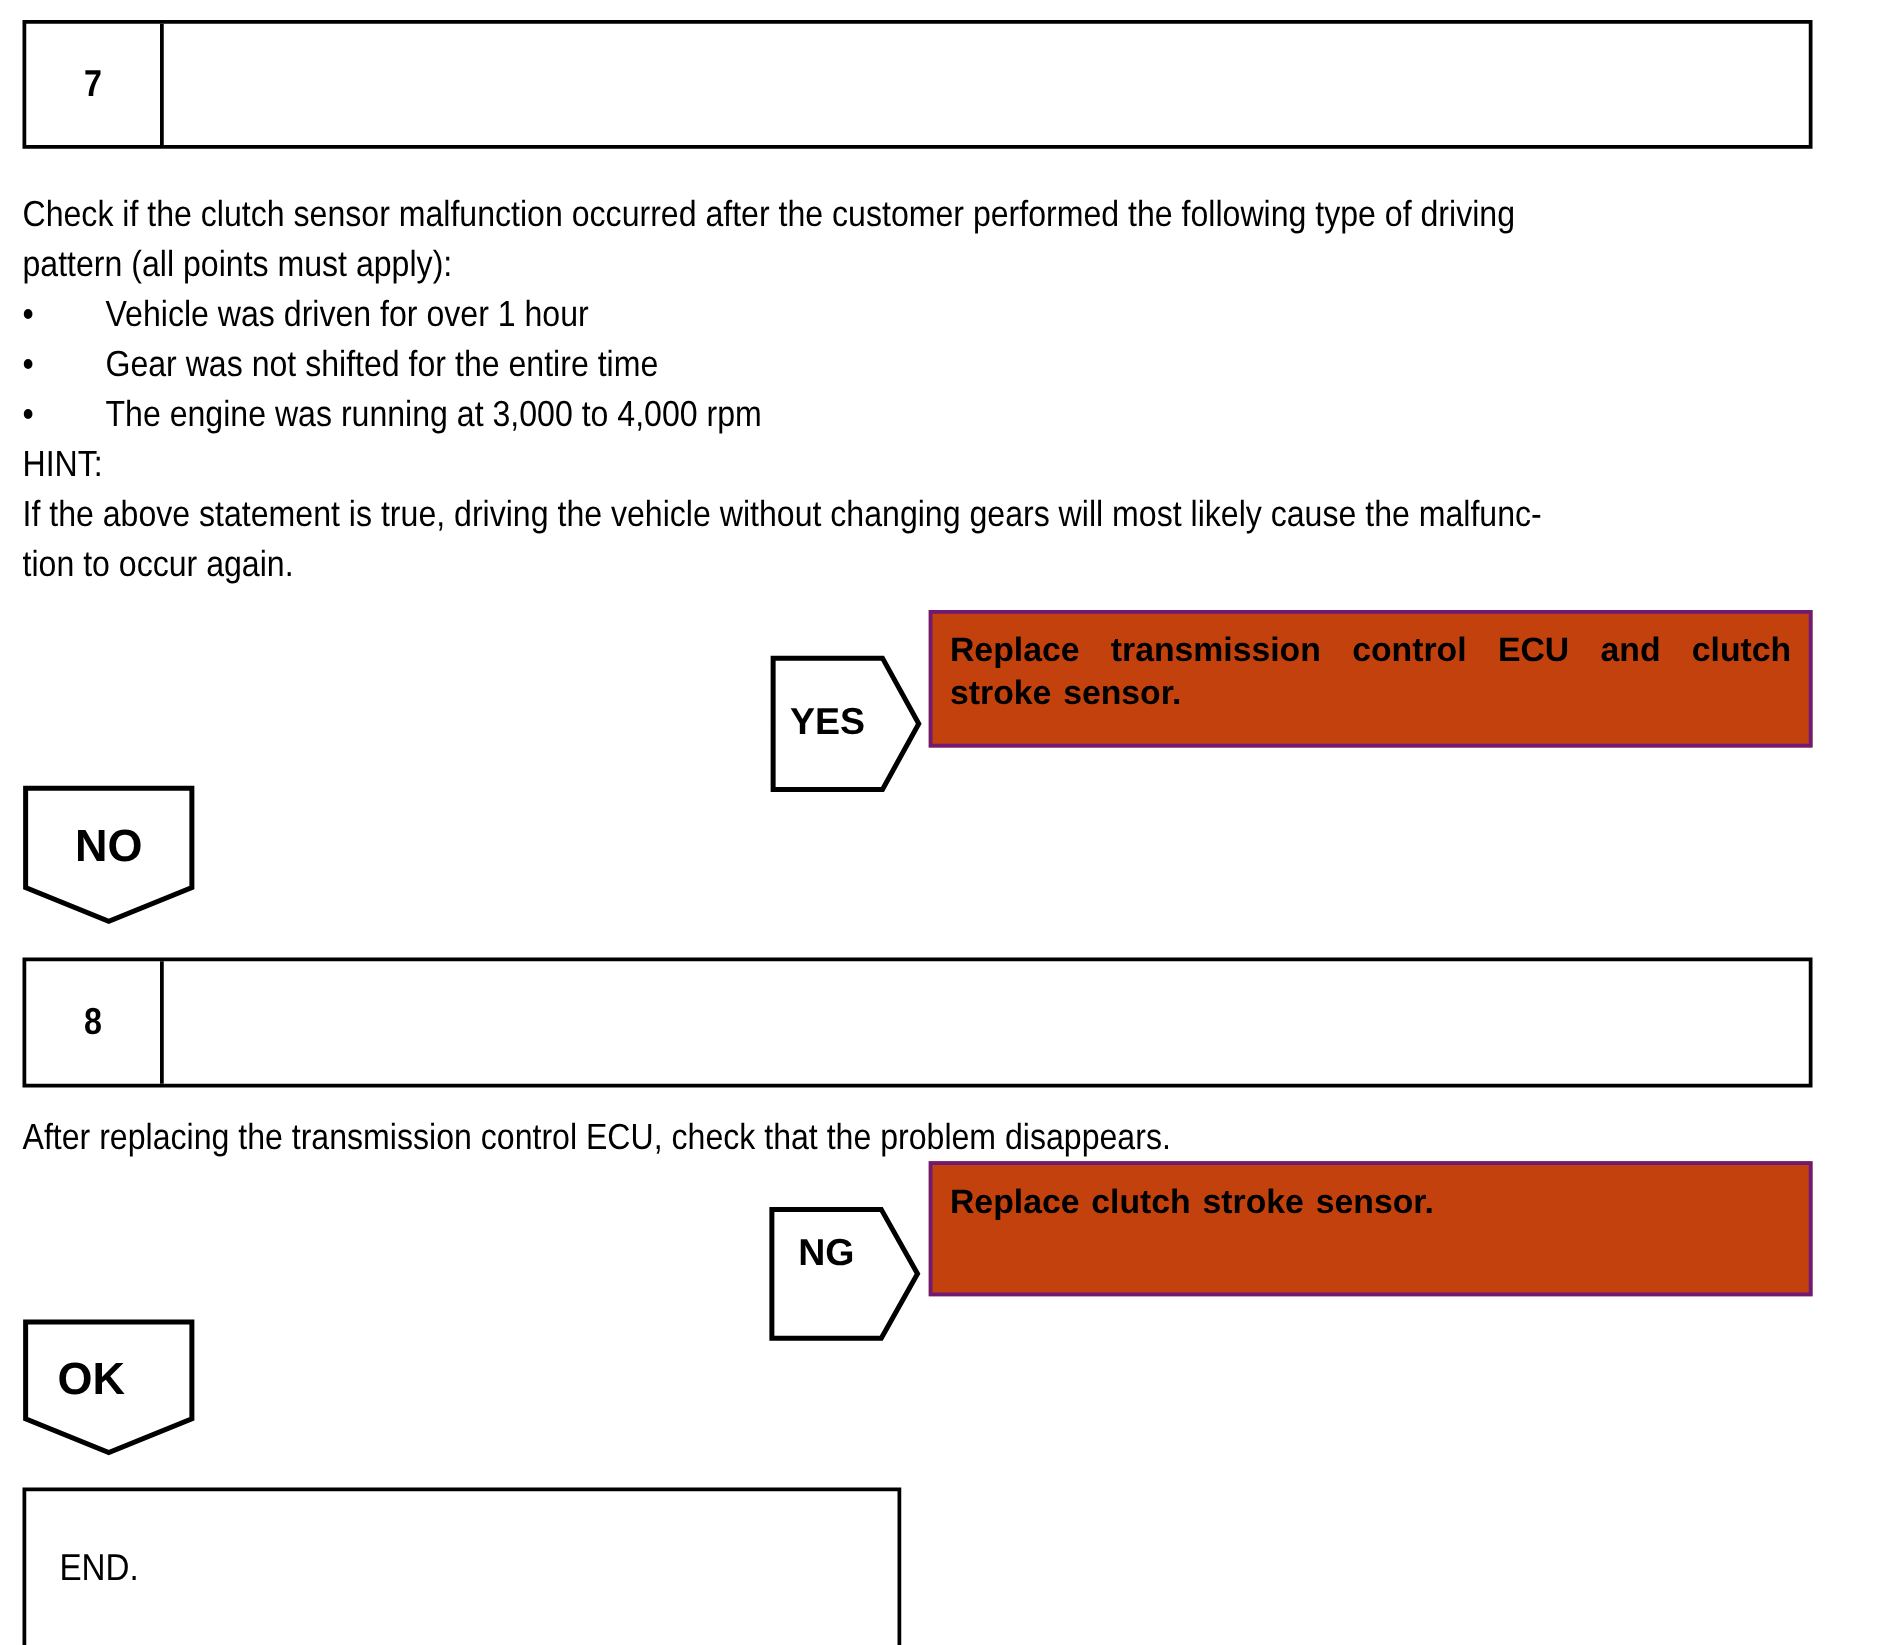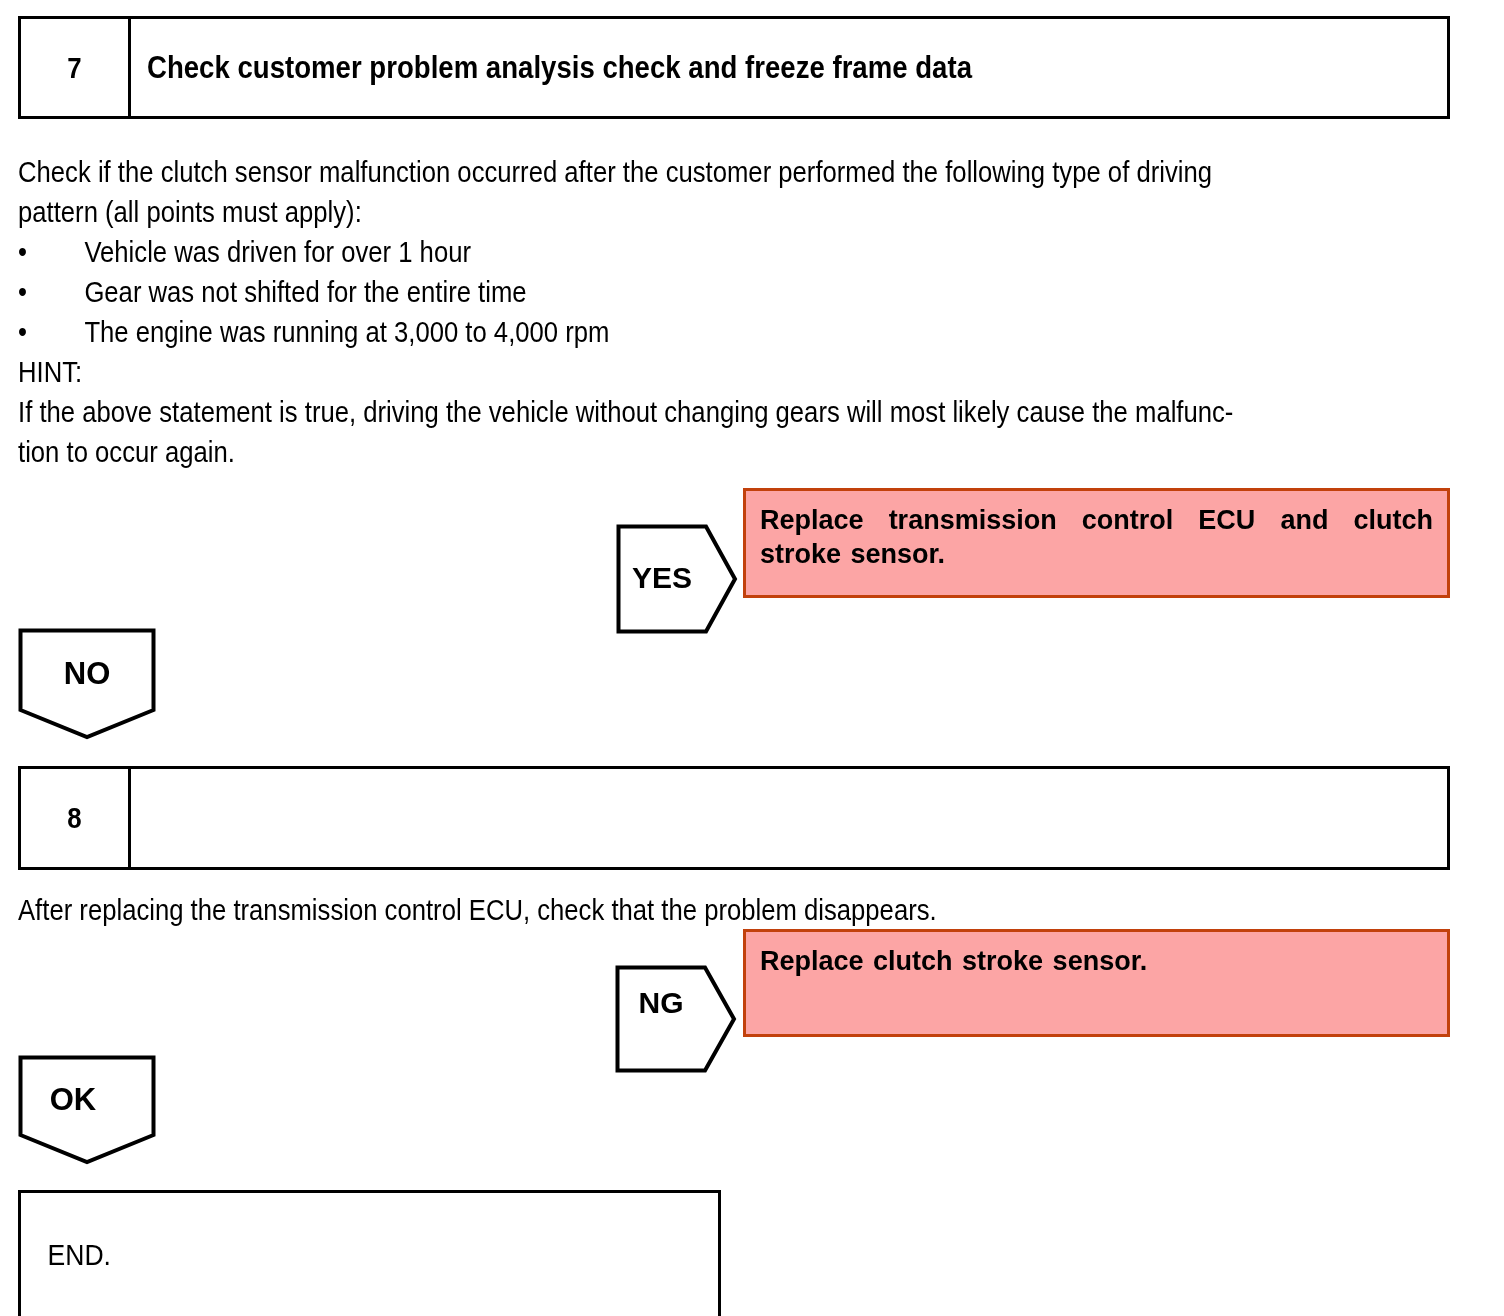--- a/index.html
+++ b/index.html
@@ -114,29 +114,29 @@
   .arrow-down { position: absolute; }
   .arrow-down svg { display: block; }
   .arrow-down .arrow-label {
     position: absolute;
     left: 0;
     top: 0;
     width: 136px;
     text-align: center;
     font-family: "Liberation Sans", sans-serif;
     font-weight: bold;
-    font-size: 31px;
+    font-size: 36px;
   }
 
   
   .result-box {
     position: absolute;
-    border: 3px solid #c2410c;
-    box-sizing: border-box;
-    background: #fca5a5;
+    border: 3px solid #701a75;
+    box-sizing: border-box;
+    background: #c2410c;
     padding: 12px 14px 10px 14px;
   }
   .result-text {
     font-family: "Liberation Sans", sans-serif;
     font-weight: bold;
     font-size: 27px;
     line-height: 34px;
     text-align: justify;
     text-align-last: left;
     word-spacing: 2px;
@@ -163,23 +163,20 @@
     transform-origin: left center;
   }
 </style>
 </head>
 <body>
 
 <div class="step-box" style="left:18px; top:16px; width:1432px; height:103px;">
   <div class="step-num-cell">
     <span class="step-num">7</span>
   </div>
-  <div class="step-title-cell">
-    <span class="step-title">Check customer problem analysis check and freeze frame data</span>
-  </div>
 </div>
 
 <div class="body-text" style="left:18px; top:152px; width:1660px;">Check if the clutch sensor malfunction occurred after the customer performed the following type of driving</div>
 <div class="body-text" style="left:18px; top:192px; width:1660px;">pattern (all points must apply):</div>
 
 <div class="bullet-row" style="left:18px; top:232px; width:1400px;">
   <span class="bullet-dot">•</span>
   <span class="bullet-label">Vehicle was driven for over 1 hour</span>
 </div>
 <div class="bullet-row" style="left:18px; top:272px; width:1400px;">

